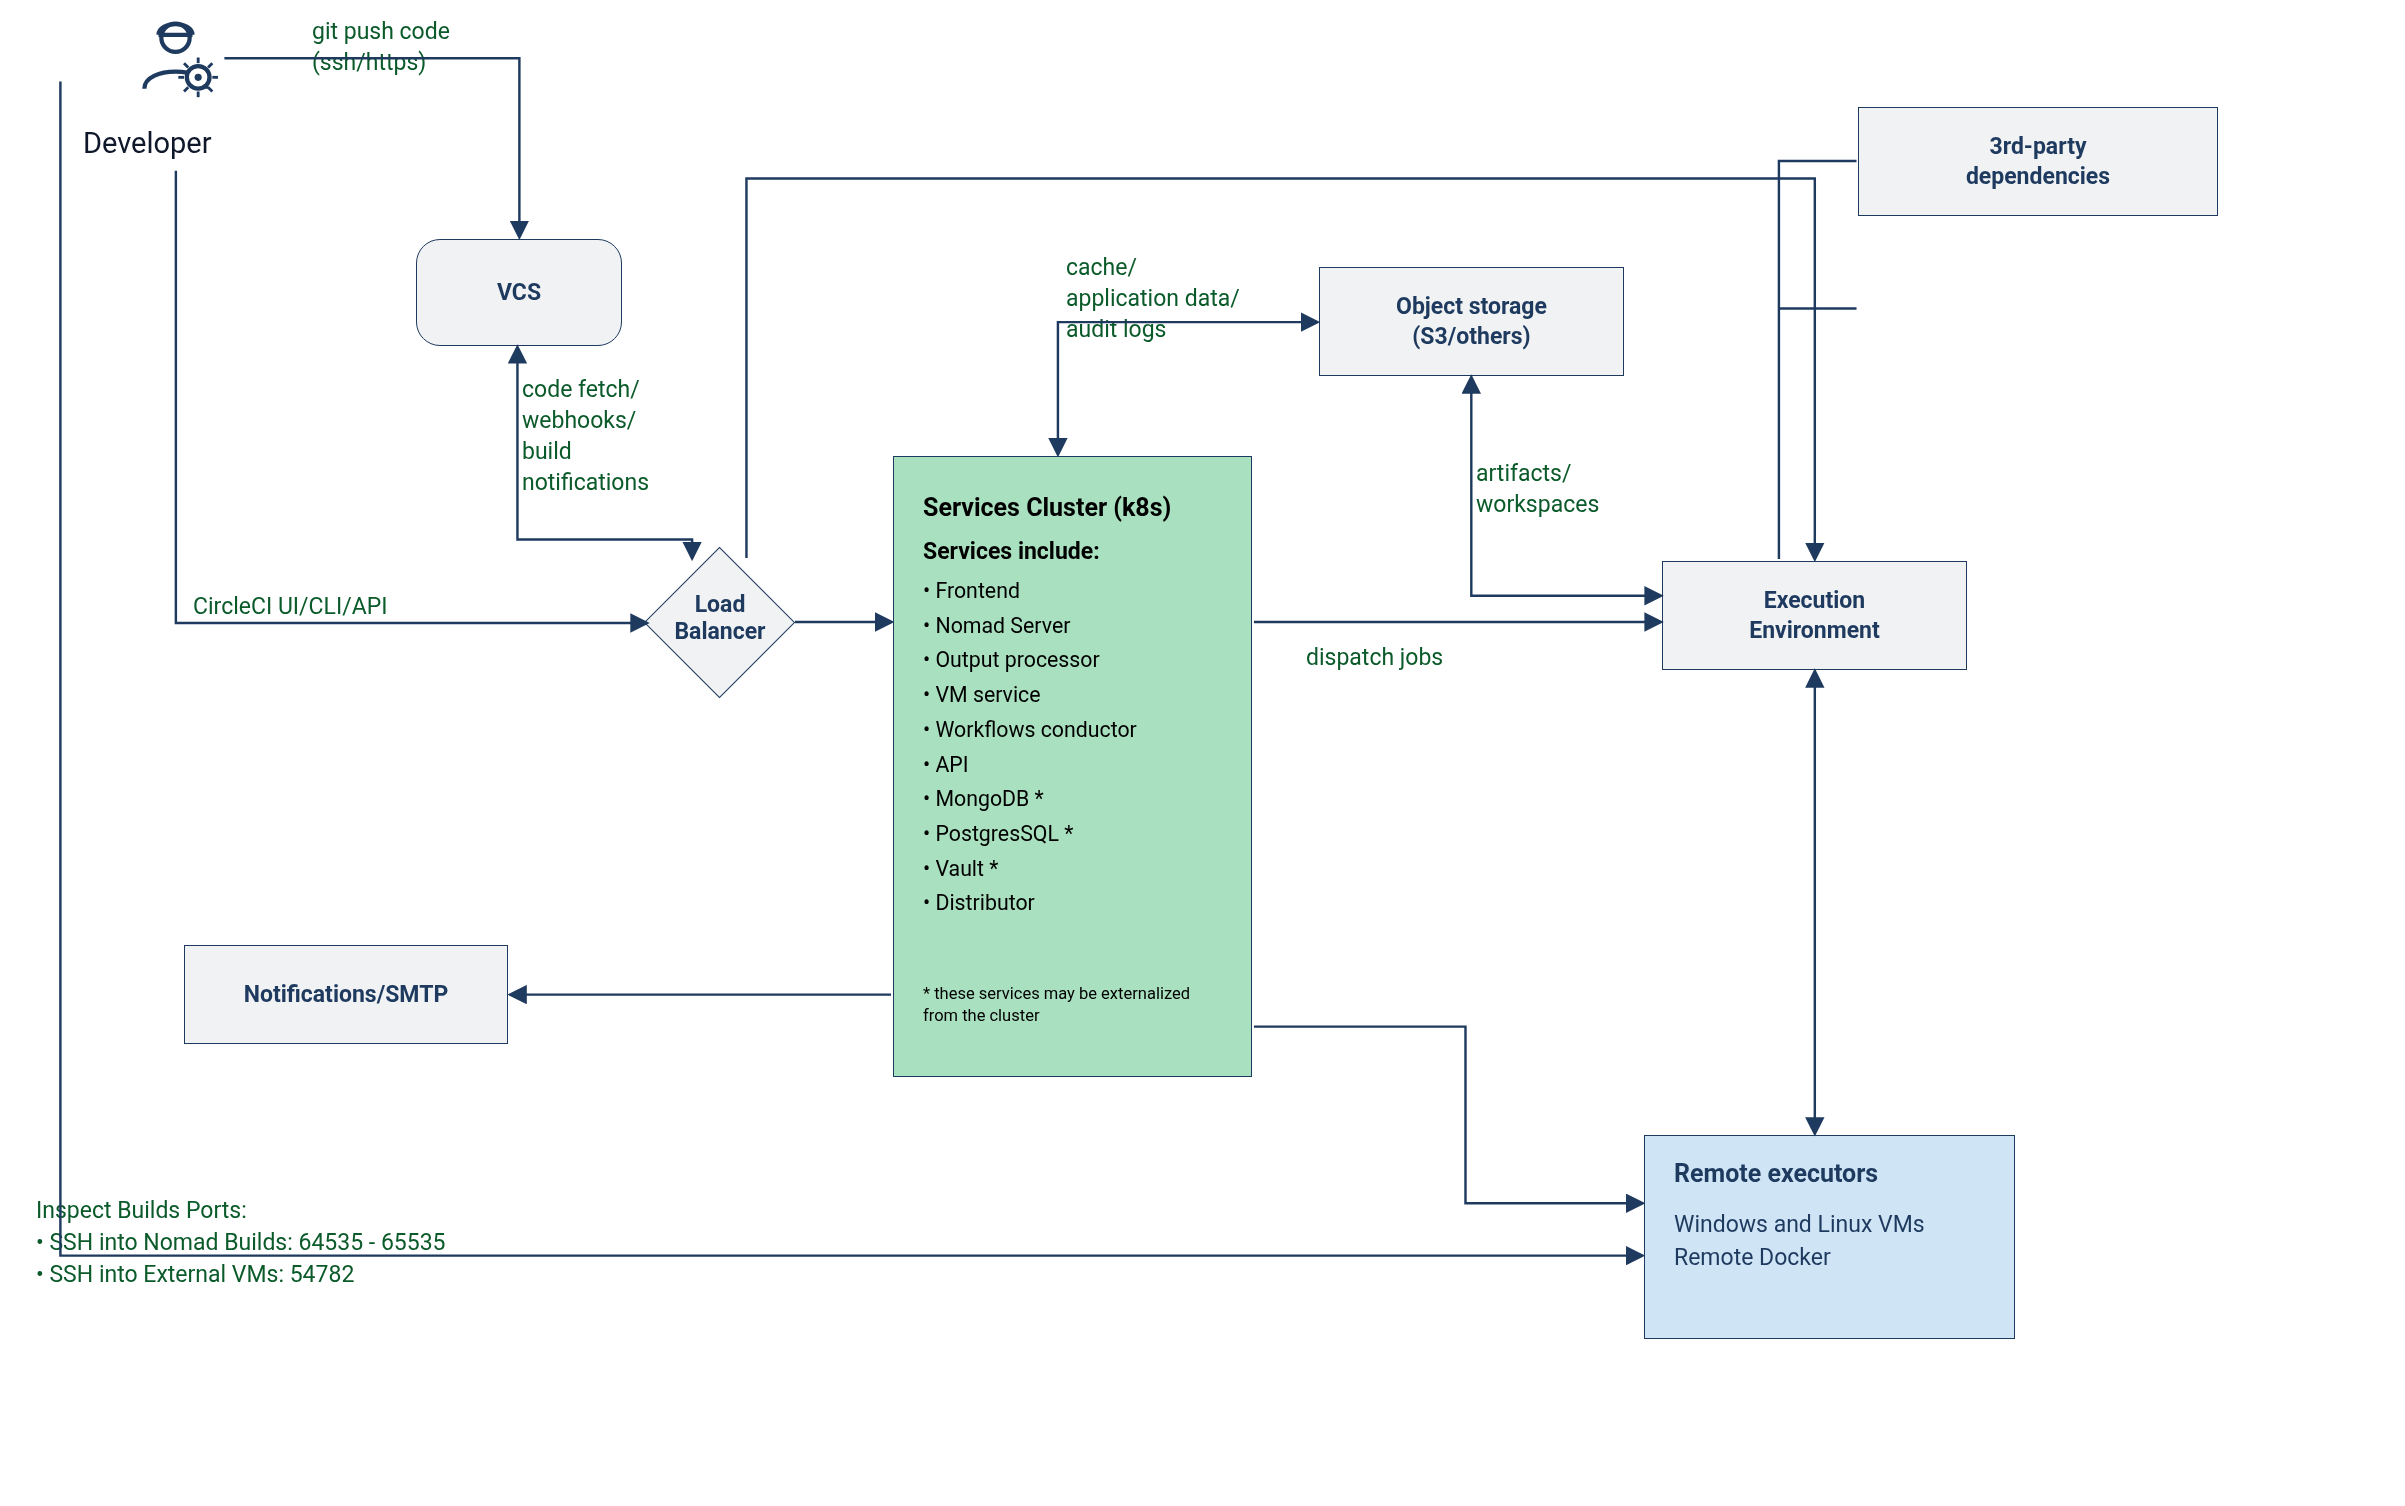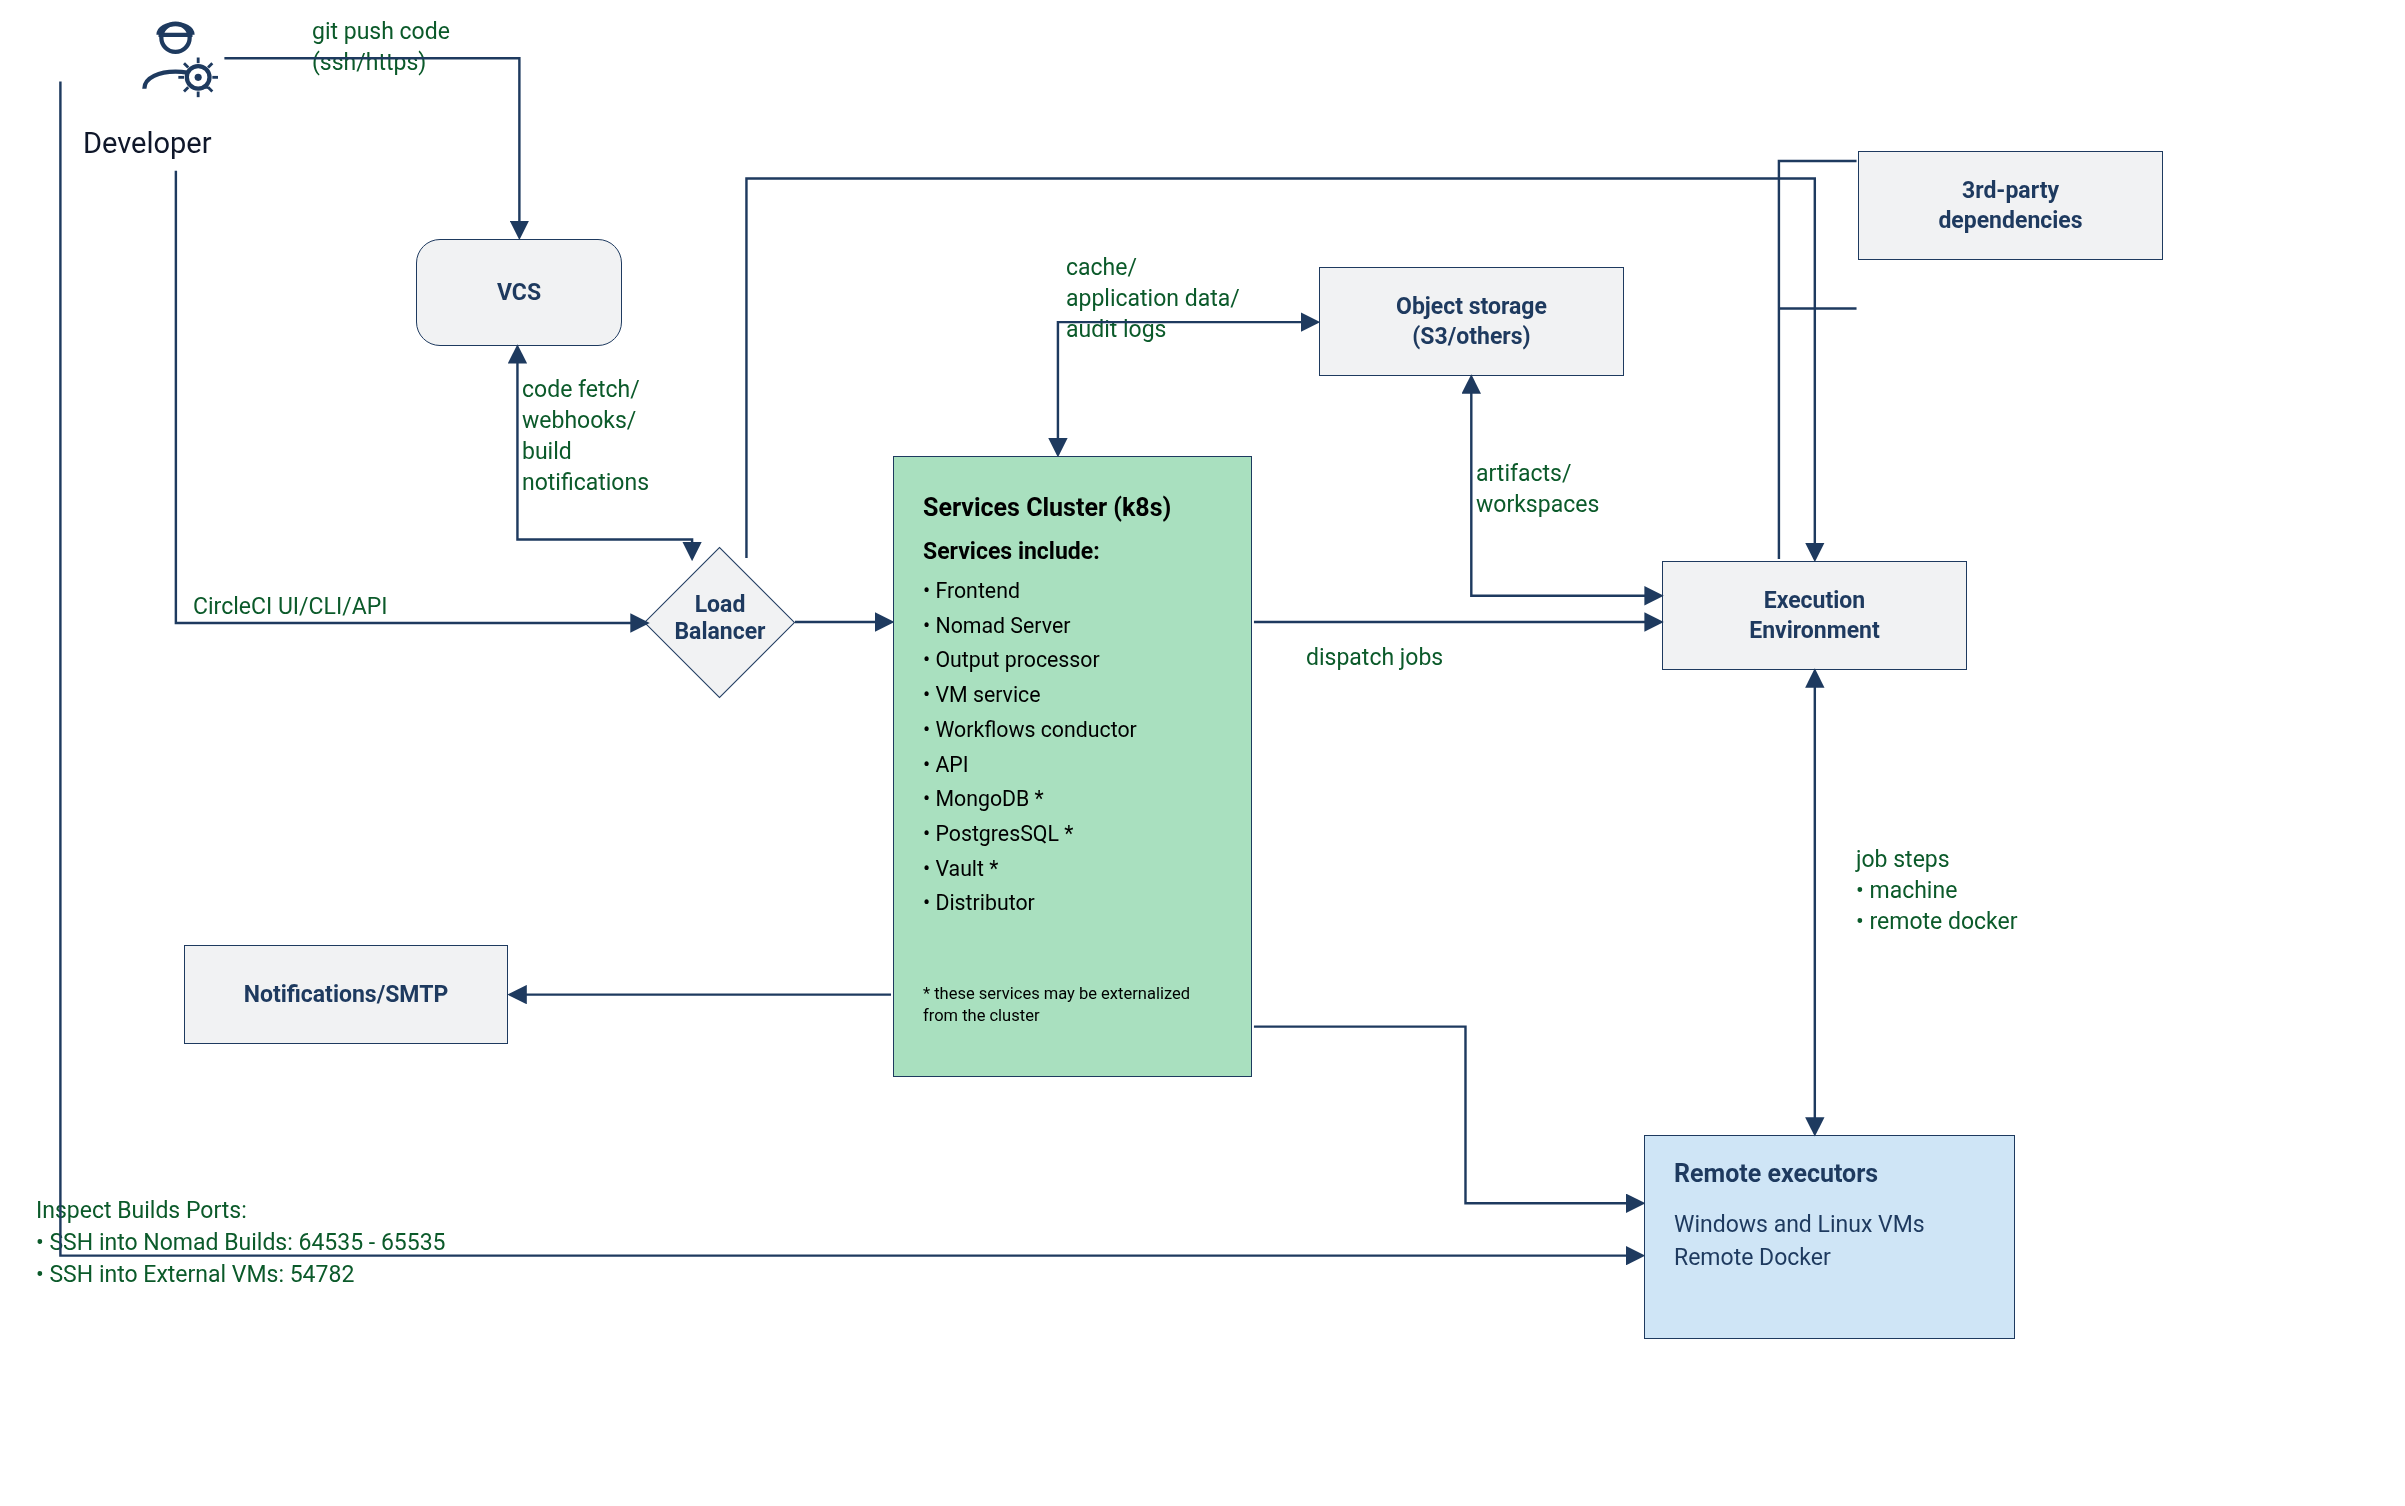--- a/index.html
+++ b/index.html
@@ -144,21 +144,21 @@
   <div class="box" style="left:1319px; top:267px; width:305px; height:109px; line-height:1.3;">
     <span>Object storage</span>
     <span>(S3/others)</span>
   </div>
 
   <div class="box" style="left:1662px; top:561px; width:305px; height:109px; line-height:1.3;">
     <span>Execution</span>
     <span>Environment</span>
   </div>
 
-  <div class="box" style="left:1858px; top:107px; width:305px; height:109px; line-height:1.3;margin-top:44px;">
+  <div class="box" style="left:1858px; top:107px; width:360px; height:109px; line-height:1.3;">
     <span>3rd-party</span>
     <span>dependencies</span>
   </div>
 
 
   <div class="box blue" style="left:1644px; top:1135px; width:371px; height:204px;">
     <div class="re-title">Remote executors</div>
     <div class="re-item">Windows and Linux VMs</div>
     <div class="re-item">Remote Docker</div>
   </div>
@@ -169,23 +169,20 @@
 webhooks/
 build
 notifications</div>
   <div class="label-green" style="left:193px; top:591px;">CircleCI UI/CLI/API</div>
   <div class="label-green" style="left:1066px; top:252px; white-space:pre;">cache/
 application data/
 audit logs</div>
   <div class="label-green" style="left:1476px; top:458px; white-space:pre;">artifacts/
 workspaces</div>
   <div class="label-green" style="left:1306px; top:642px;">dispatch jobs</div>
-  <div class="label-green" style="left:1856px; top:844px; white-space:pre;">job steps
-• machine
-• remote docker</div>
   <div class="label-green" style="left:36px; top:1195px;">Inspect Builds Ports:</div>
   <div class="label-green" style="left:36px; top:1227px;">• SSH into Nomad Builds: 64535 - 65535</div>
   <div class="label-green" style="left:36px; top:1259px;">• SSH into External VMs: 54782</div>
 
   <svg class="arrows" viewBox="0 0 2479 1552" width="2406" height="1506">
     <defs>
       <marker id="ah" viewBox="0 0 12 12" refX="10" refY="6" markerWidth="8" markerHeight="8" orient="auto-start-reverse">
         <path d="M0 0 L12 6 L0 12 z" fill="#1e3a5f"></path>
       </marker>
     </defs>

